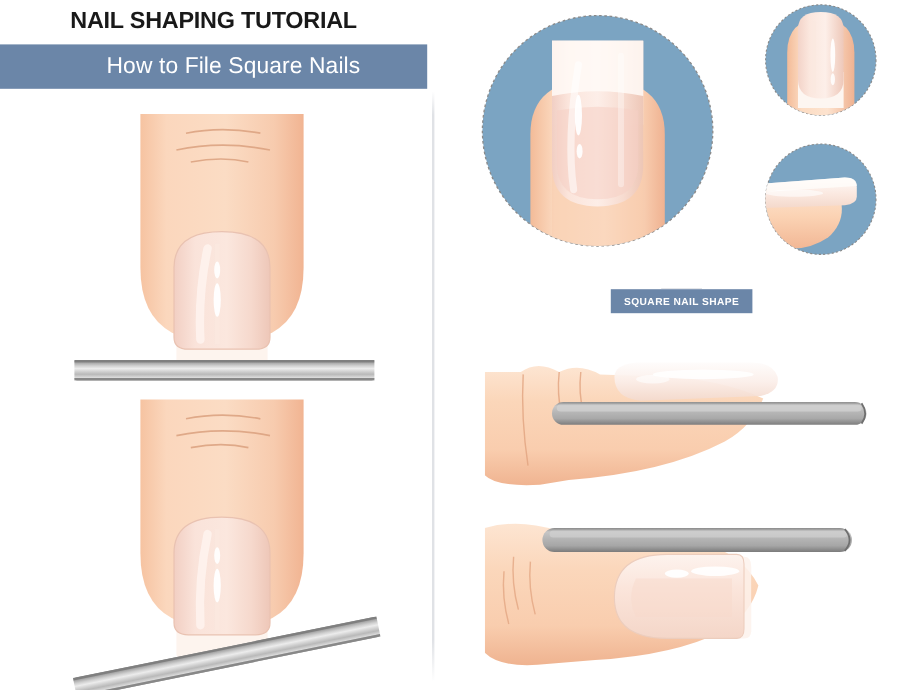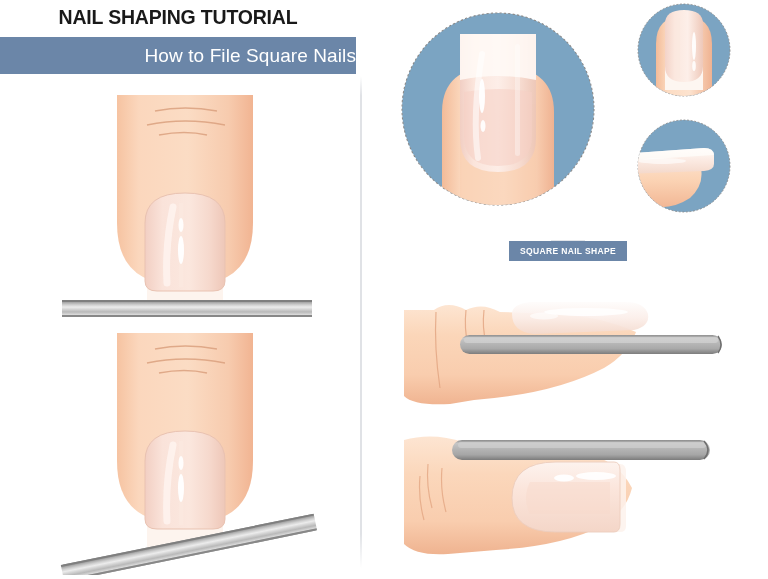--- a/index.html
+++ b/index.html
@@ -27,21 +27,21 @@
     color: #191919;
     font-family: "Liberation Sans", sans-serif;
   }
   #subtitle-bar {
     position: absolute;
     left: 0; top: 37px;
     width: 356px; height: 37px;
     background: #6b86a8;
     display: flex;
     align-items: center;
-    justify-content: flex-end;
+    justify-content: center;
     padding-left: 33px;
   }
   #subtitle-text {
     color: #ffffff;
     font-size: 19px;
     font-weight: normal;
     letter-spacing: 0.1px;
   }
 
   

